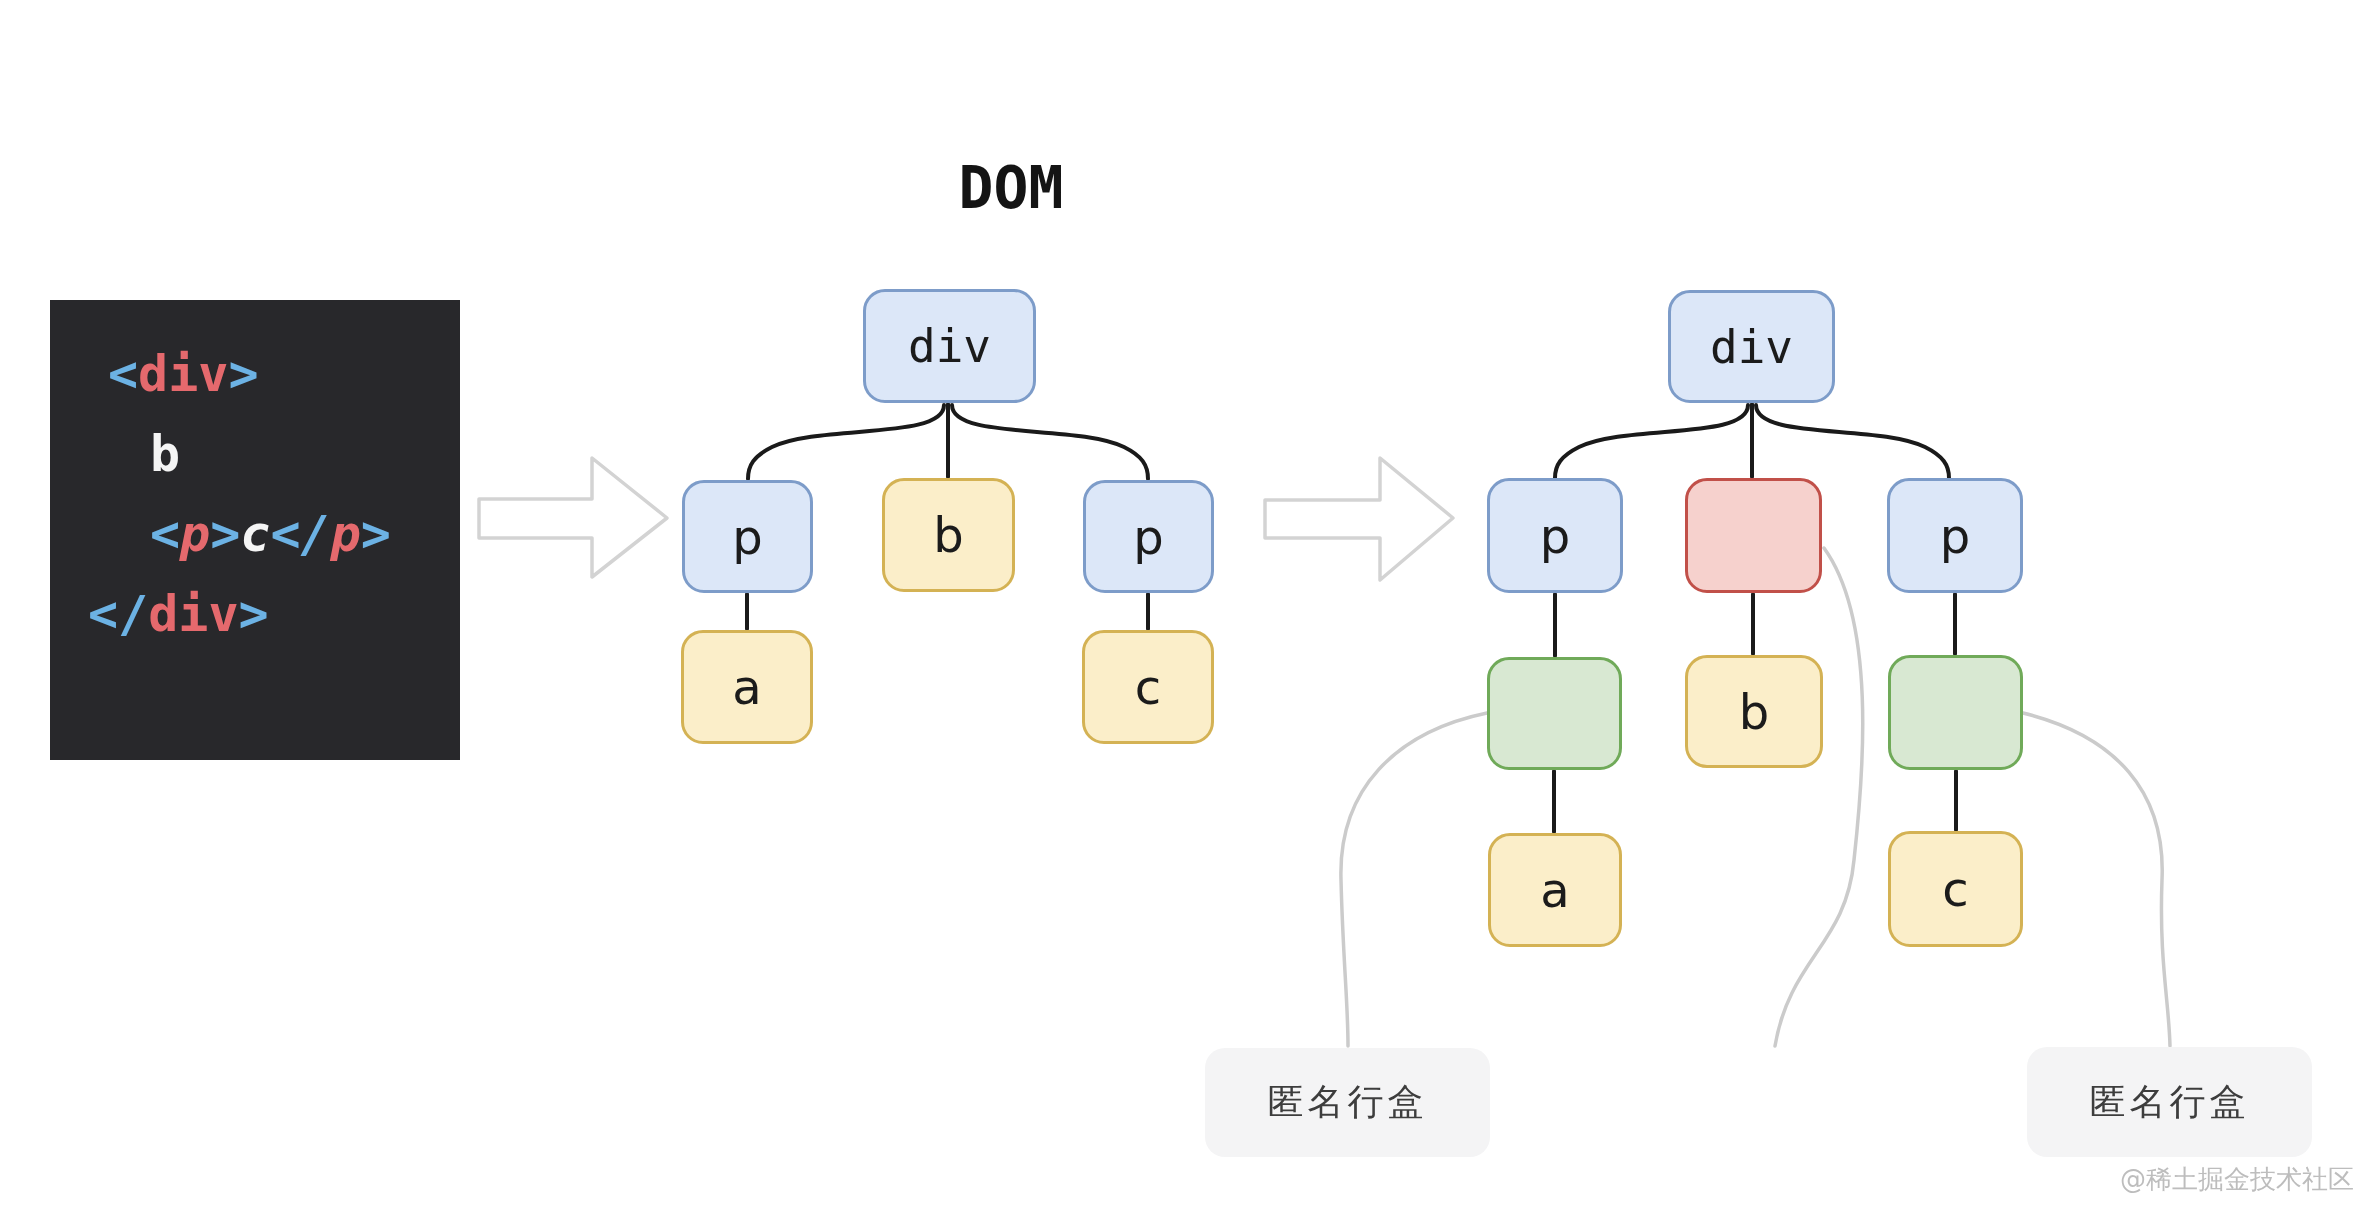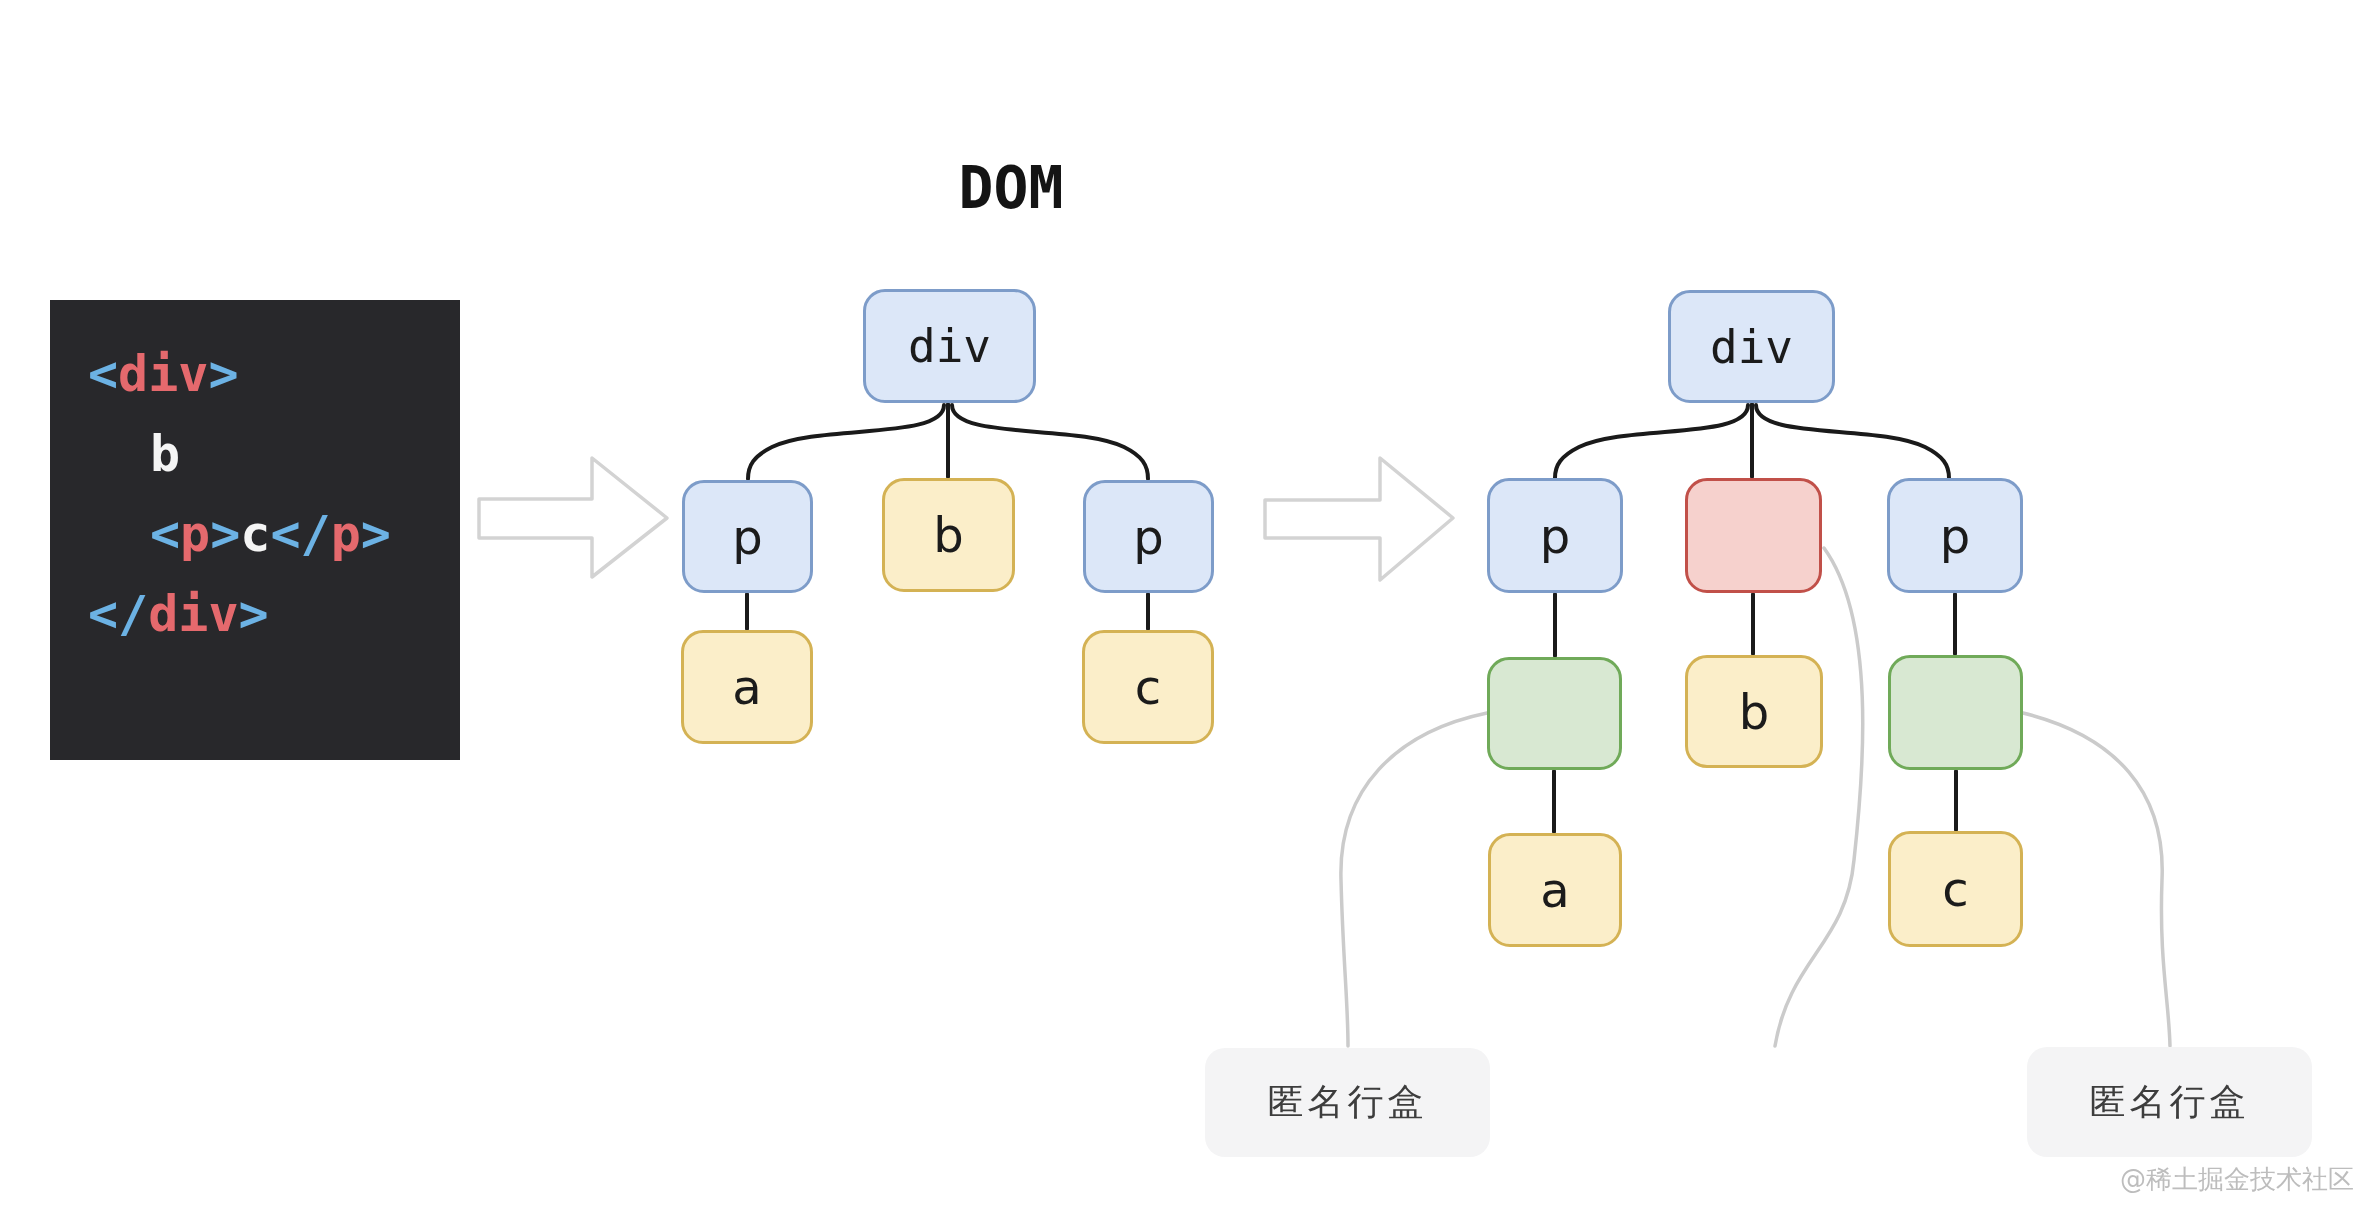--- a/index.html
+++ b/index.html
@@ -80,23 +80,23 @@
       <path d="M 1824 548 C 1876 620 1864 770 1854 860 C 1846 945 1790 958 1775 1046"></path>
       <path d="M 2023 713 C 2116 736 2166 792 2162 880 C 2159 960 2169 1002 2170 1046"></path>
     </g>
     <g stroke="#d3d3d3" stroke-width="3.5" fill="#ffffff" stroke-linejoin="round">
       <path d="M 479 499 L 592 499 L 592 458 L 667 518 L 592 577 L 592 538 L 479 538 Z"></path>
       <path d="M 1265 500 L 1380 500 L 1380 458 L 1453 518 L 1380 580 L 1380 538 L 1265 538 Z"></path>
     </g>
   </svg>
 
   <div class="code-panel">
-      <div class="code-line" style="padding-left: 0px;"><span class="tok-punct">&lt;</span><span class="tok-tag">div</span><span class="tok-punct">&gt;</span></div>
+      <div class="code-line" style="padding-left: 0px; margin-left: 20px;"><span class="tok-punct">&lt;</span><span class="tok-tag">div</span><span class="tok-punct">&gt;</span></div>
       <div class="code-line" style="padding-left: 62px;"><span class="tok-plain">b</span></div>
-      <div class="code-line" style="padding-left: 62px;"><span class="tok-punct">&lt;</span><span class="tok-tag">p</span><span class="tok-punct">&gt;</span><span class="tok-plain">c</span><span class="tok-punct">&lt;/</span><span class="tok-tag">p</span><span class="tok-punct">&gt;</span></div>
+      <div class="code-line" style="padding-left: 62px; font-style: italic;"><span class="tok-punct">&lt;</span><span class="tok-tag">p</span><span class="tok-punct">&gt;</span><span class="tok-plain">c</span><span class="tok-punct">&lt;/</span><span class="tok-tag">p</span><span class="tok-punct">&gt;</span></div>
       <div class="code-line" style="padding-left: 0px;"><span class="tok-punct">&lt;/</span><span class="tok-tag">div</span><span class="tok-punct">&gt;</span></div>
     </div>
 
   <div class="tree-title" style="left:1011px; top:158px;">DOM</div>
 
   <div class="node node--blue node--mono" style="left:863px; top:289px; width:173px; height:114px;">div</div>
   <div class="node node--blue" style="left:682px; top:480px; width:131px; height:113px;">p</div>
   <div class="node node--yellow" style="left:882px; top:478px; width:133px; height:114px;">b</div>
   <div class="node node--blue" style="left:1083px; top:480px; width:131px; height:113px;">p</div>
   <div class="node node--yellow" style="left:681px; top:630px; width:132px; height:114px;">a</div>

